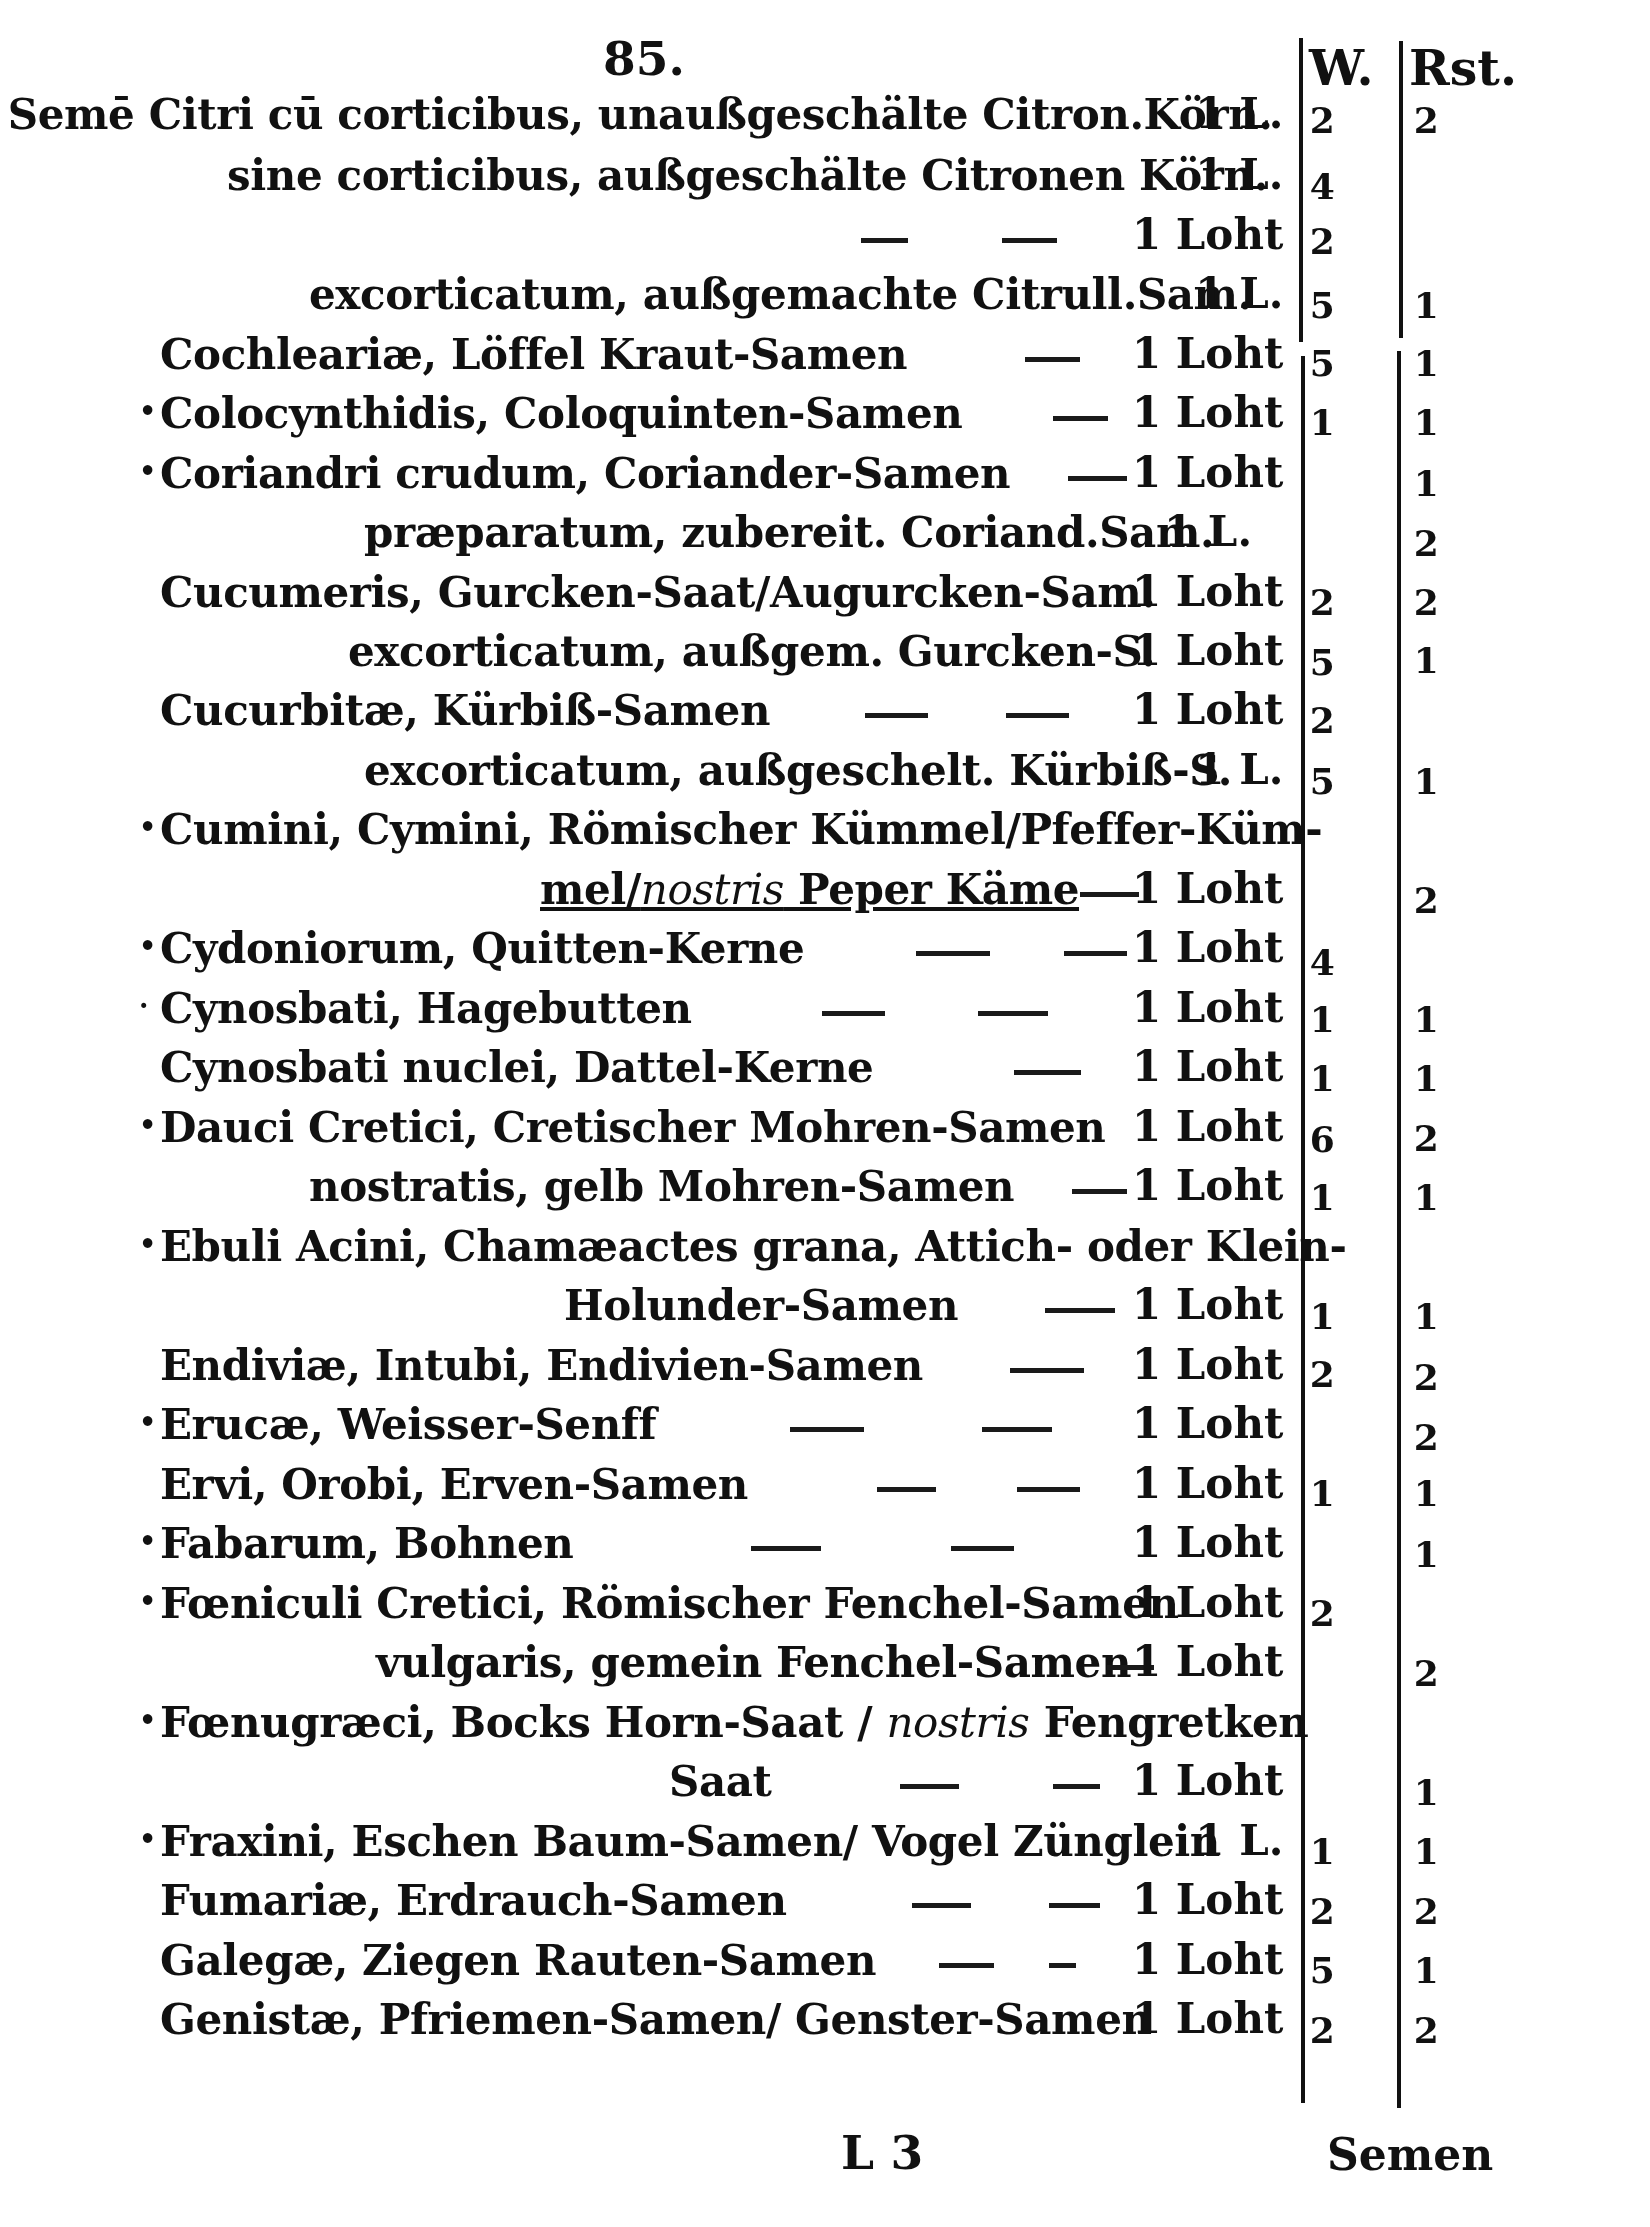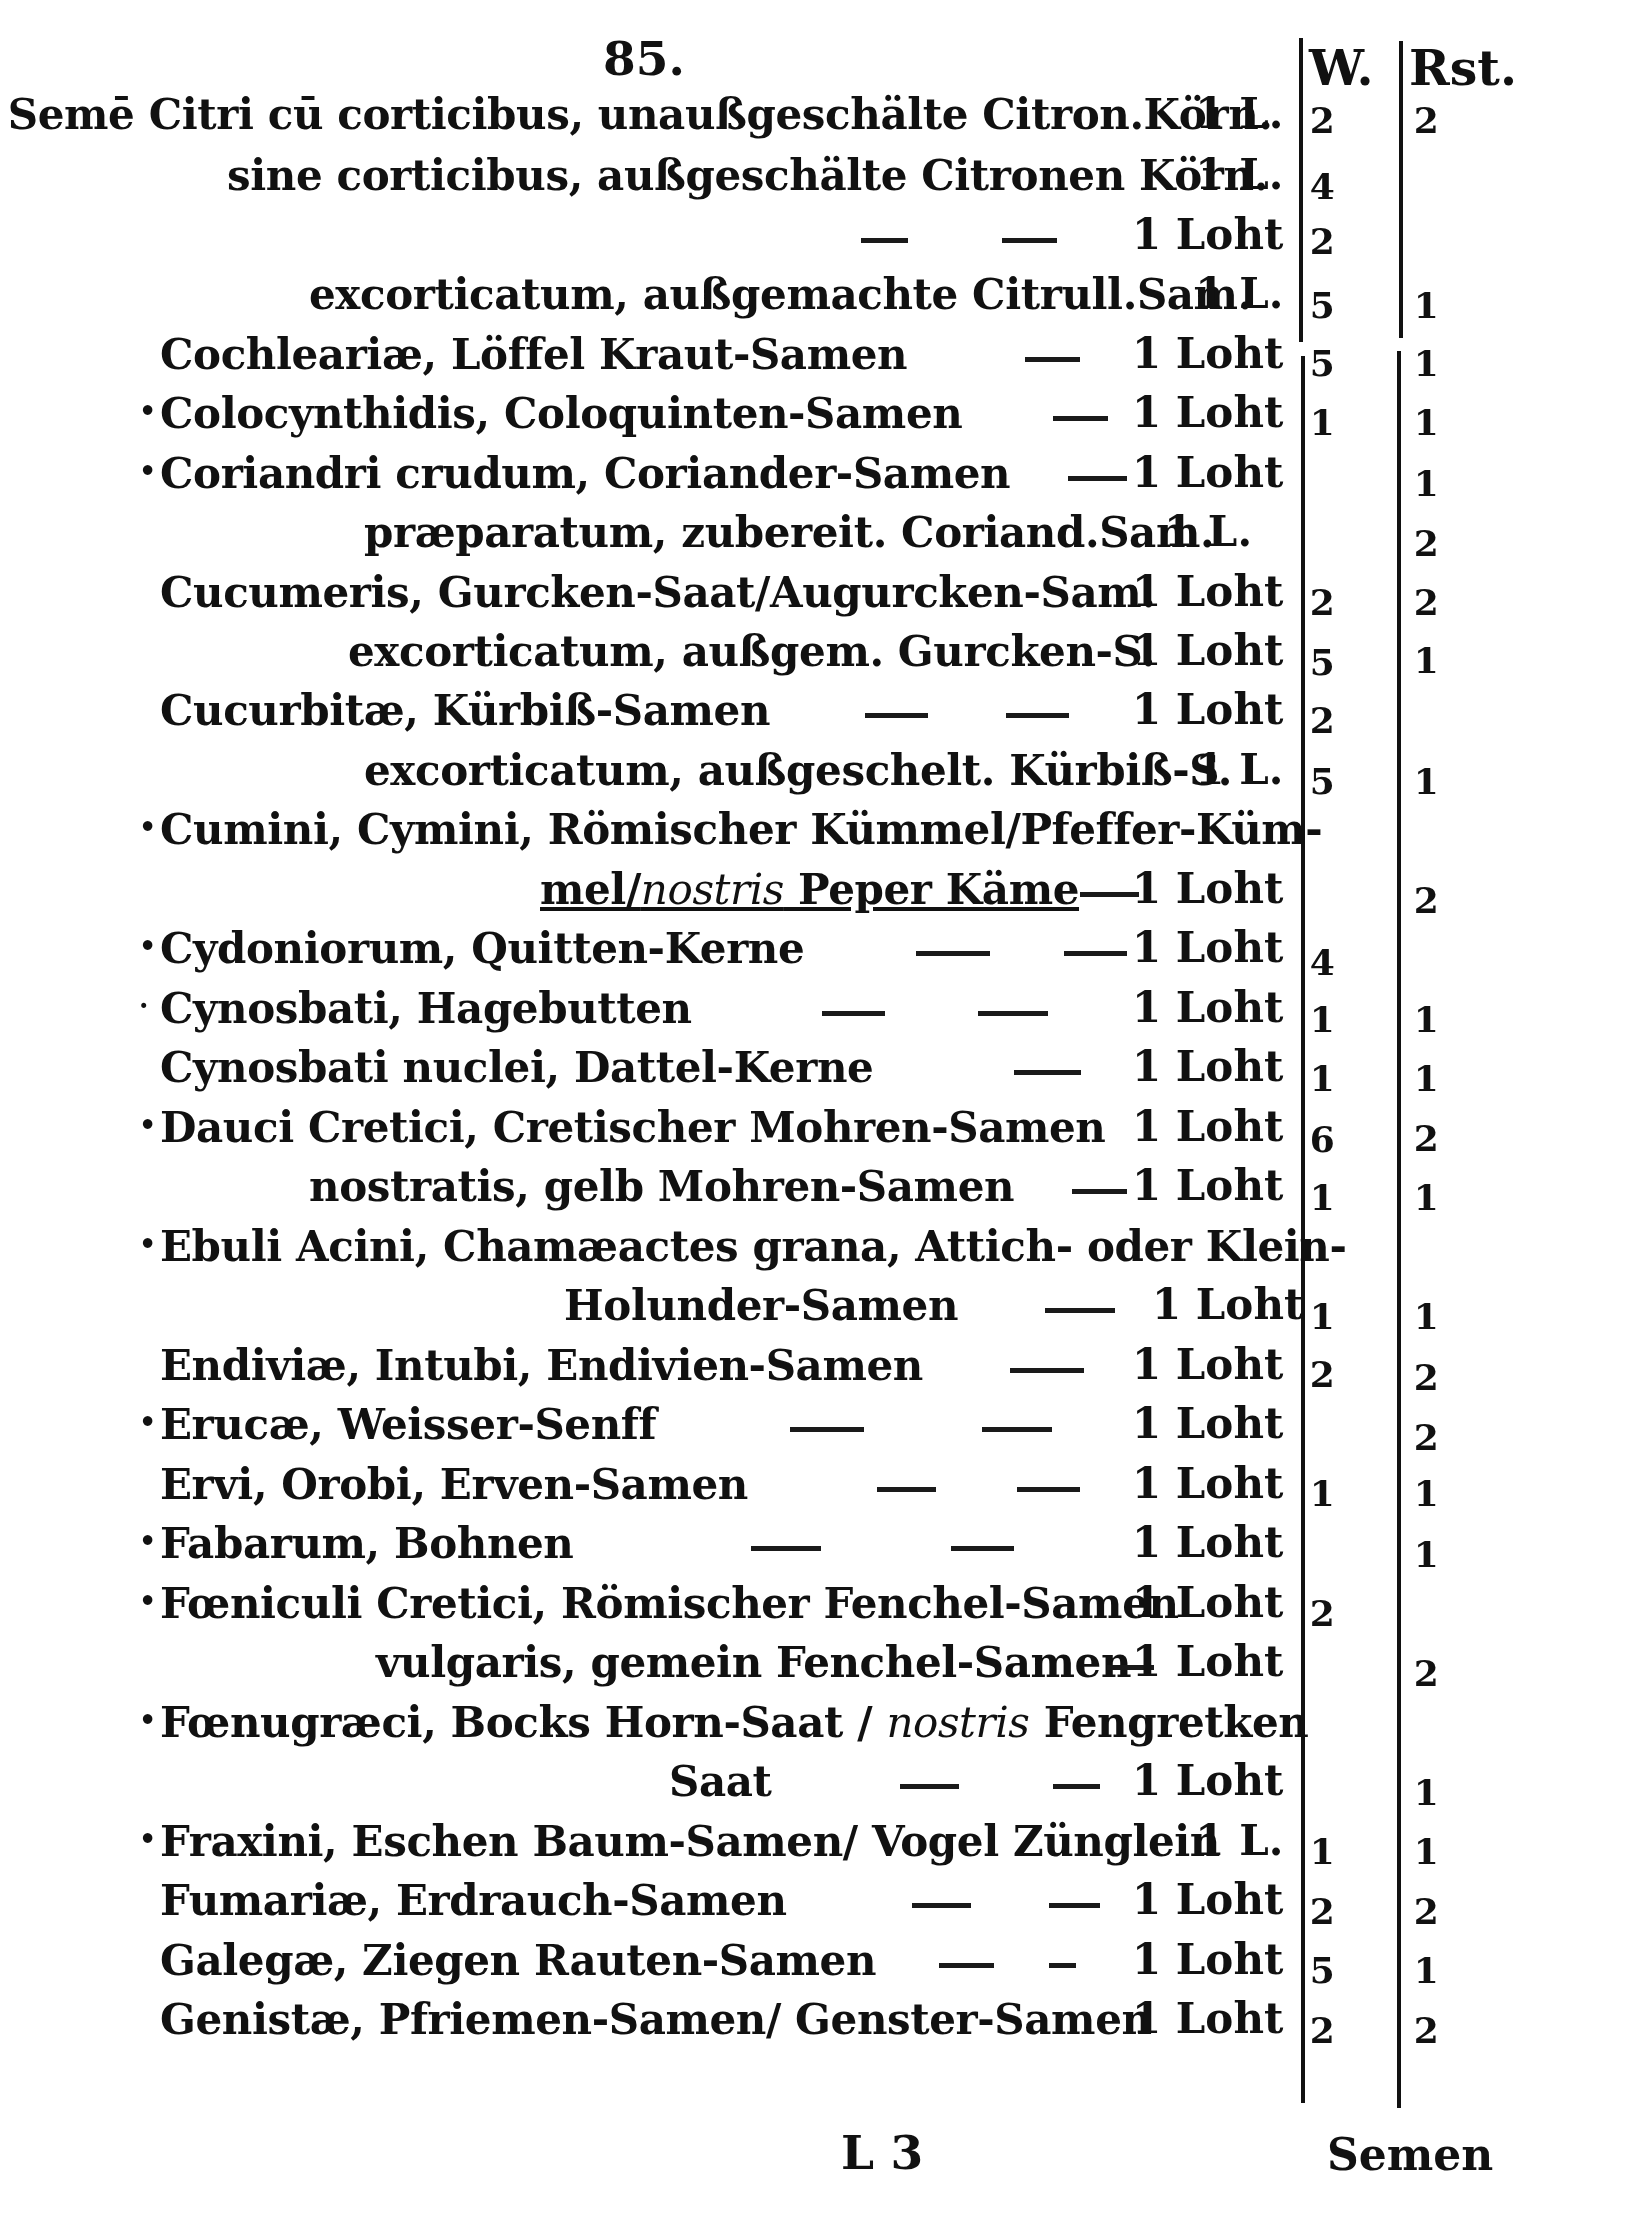--- a/index.html
+++ b/index.html
@@ -262,21 +262,21 @@
     </div>
   <div class="cell-r" style="top:1163px;">
       <span class="num">1</span>
     </div>
 
   <div class="row" style="top:1218px;">
     <span class="bullet">•</span>
     <span class="entry left">Ebuli Acini, Chamæactes grana, Attich- oder Klein-</span>
   </div>
 
-  <div class="row" style="top:1277px;padding-left:20px;">
+  <div class="row" style="top:1277px;">
     <span class="entry" style="left:564px;">Holunder-Samen</span>
     <span class="dash" style="left:1045px; width:70px;"></span>
     <span class="qty">1 Loht</span>
   </div>
   <div class="cell-w" style="top:1282px;">
       <span class="num">1</span>
     </div>
   <div class="cell-r" style="top:1282px;">
       <span class="num">1</span>
     </div>

